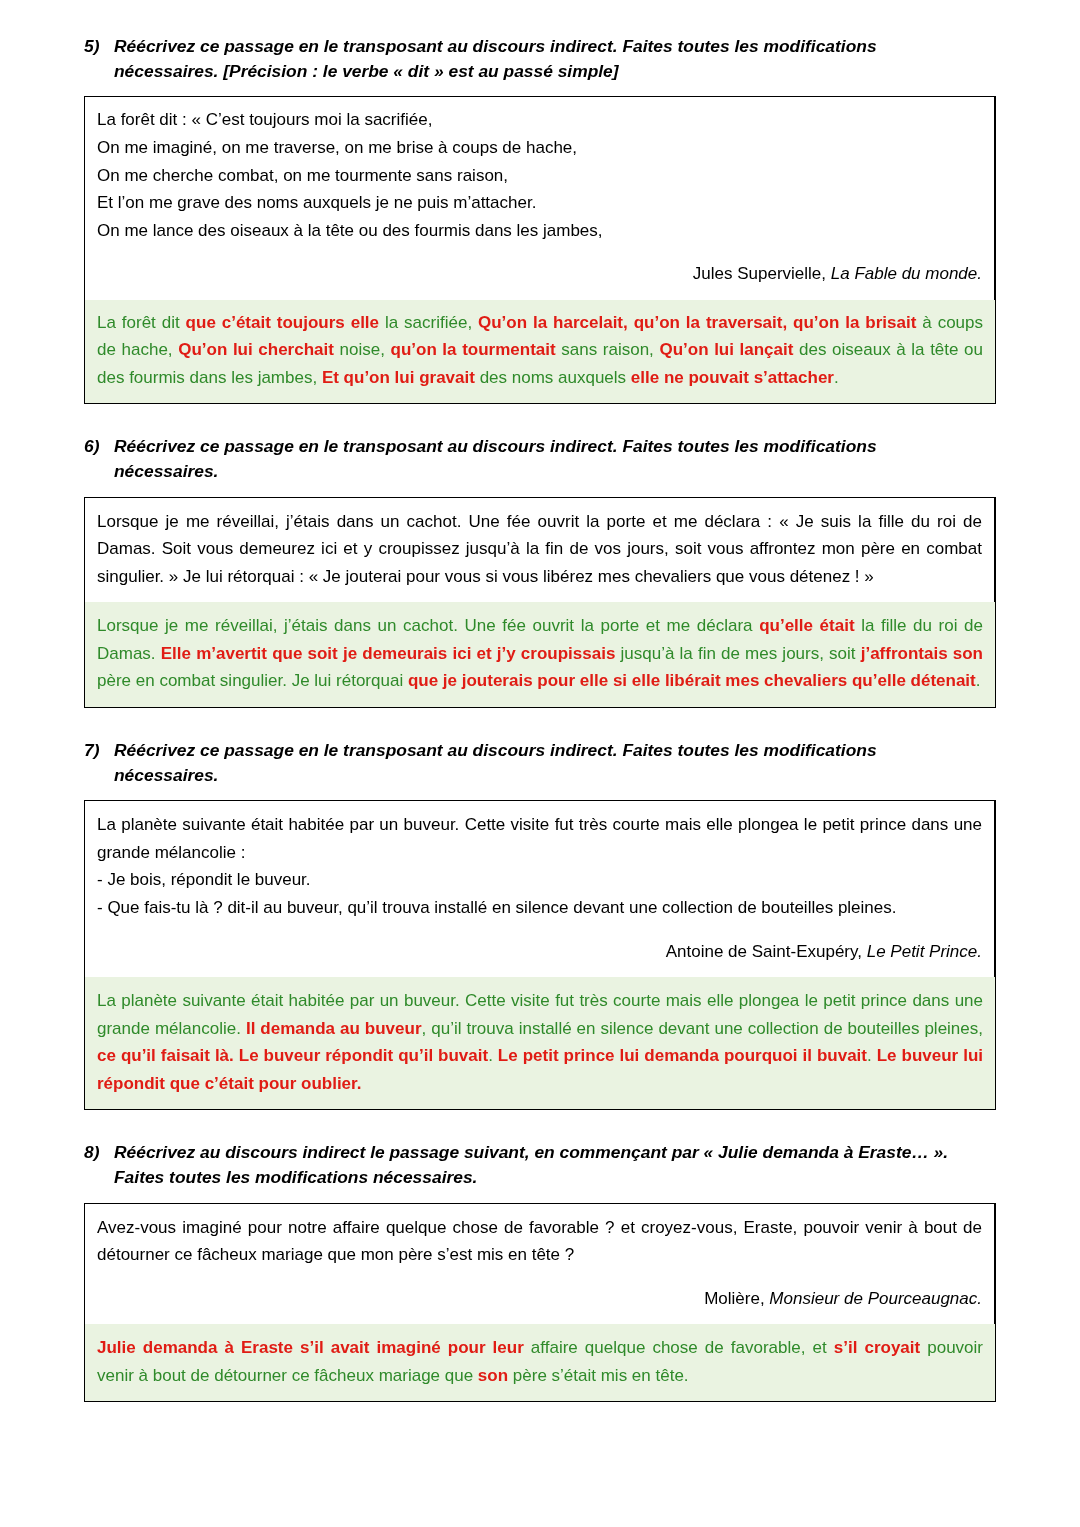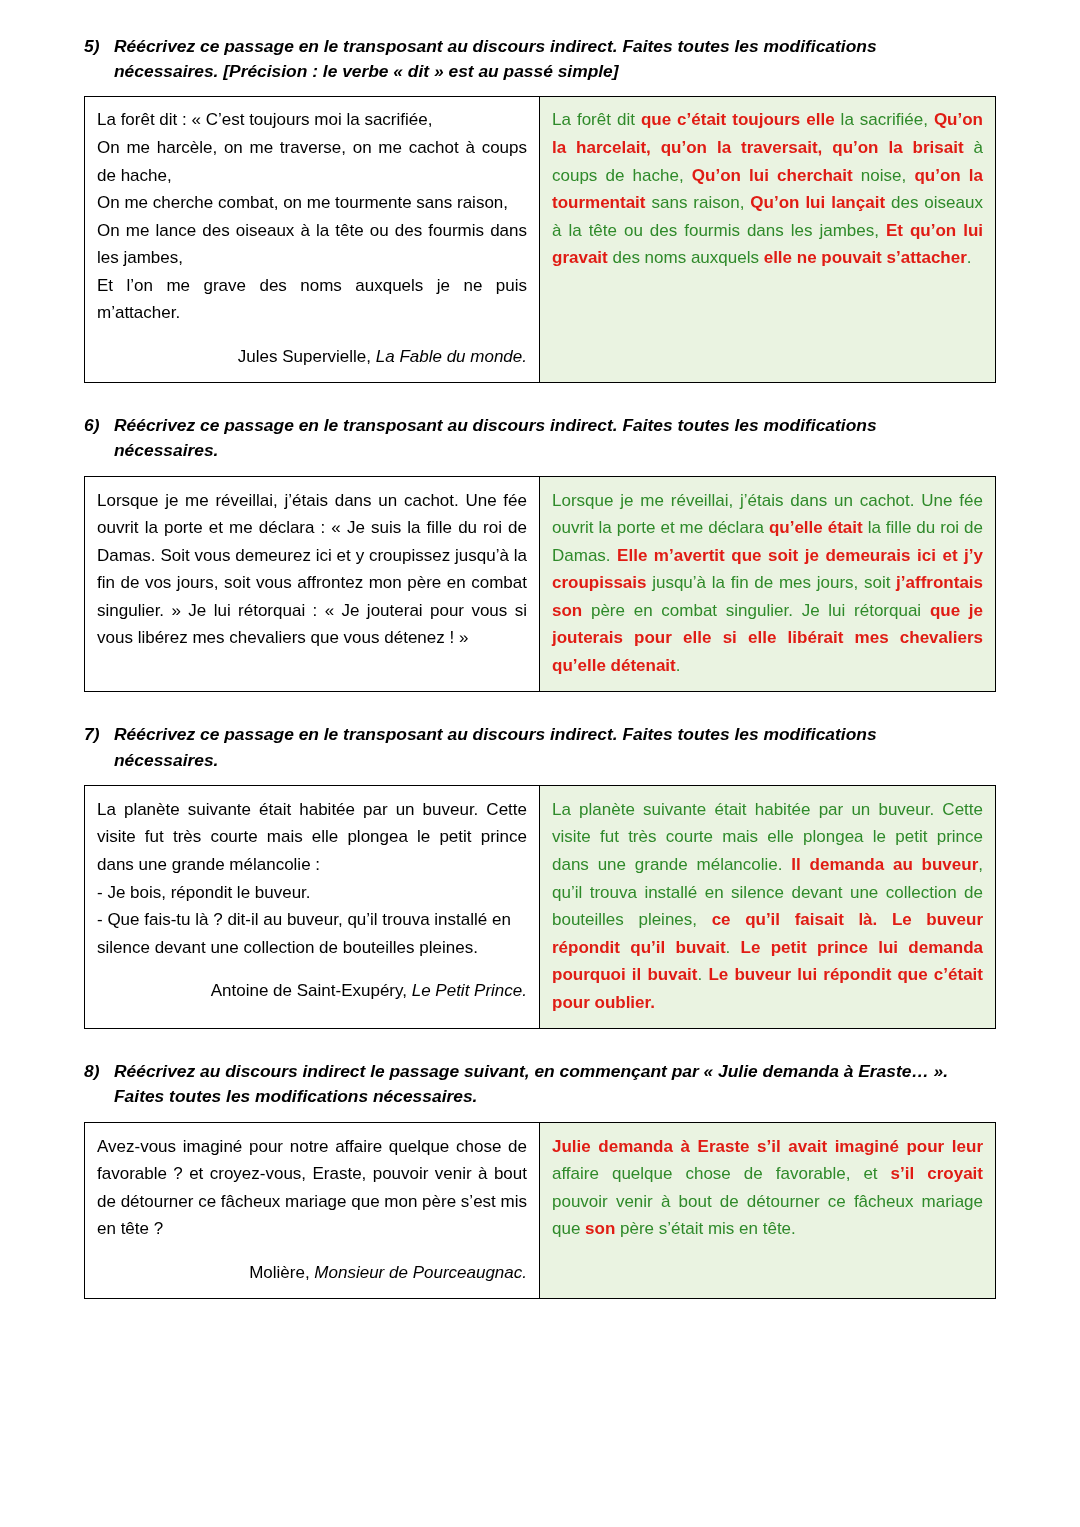--- a/index.html
+++ b/index.html
@@ -46,20 +46,21 @@
     flex: 1 1 auto;
     padding-right: 24px;
   }
 
   
   .tbl {
     display: flex;
     border: 1.6px solid #000;
     box-sizing: border-box;
     margin-bottom: 30px;
+    flex-direction: column;
   }
   .col-left {
     flex: 0 0 50%;
     box-sizing: border-box;
     border-right: 1.6px solid #000;
     padding: 10px 12px 12px 12px;
     background: #ffffff;
   }
   .col-right {
     flex: 1 1 auto;
@@ -98,24 +99,24 @@
 <div class="page">
 
   <section class="exercise">
     <div class="ex-head">
       <span class="ex-num">5)</span>
       <span class="ex-text">Réécrivez ce passage en le transposant au discours indirect. Faites toutes les modifications nécessaires. [Précision : le verbe « dit » est au passé simple]</span>
     </div>
     <div class="tbl tbl-5">
       <div class="col-left">
         <p class="para nojust">La forêt dit : « C’est toujours moi la sacrifiée,</p>
-        <p class="para">On me harcèle, on me traverse, on me cachot à coups de hache,</p>
+        <p class="para">On me imaginé, on me traverse, on me brise à coups de hache,</p>
         <p class="para nojust">On me cherche combat, on me tourmente sans raison,</p>
+        <p class="para">Et l’on me grave des noms auxquels je ne puis m’attacher.</p>
         <p class="para">On me lance des oiseaux à la tête ou des fourmis dans les jambes,</p>
-        <p class="para">Et l’on me grave des noms auxquels je ne puis m’attacher.</p>
         <div class="src"><span>Jules Supervielle, </span><span class="ital">La Fable du monde.</span></div>
       </div>
       <div class="col-right">
         <p class="para"><span class="green">La forêt dit </span><span class="red">que c’était toujours elle </span><span class="green">la sacrifiée, </span><span class="red">Qu’on la harcelait, qu’on la traversait, qu’on la brisait </span><span class="green">à coups de hache, </span><span class="red">Qu’on lui cherchait </span><span class="green">noise, </span><span class="red">qu’on la tourmentait </span><span class="green">sans raison, </span><span class="red">Qu’on lui lançait </span><span class="green">des oiseaux à la tête ou des fourmis dans les jambes, </span><span class="red">Et qu’on lui gravait </span><span class="green">des noms auxquels </span><span class="red">elle ne pouvait s’attacher</span><span class="green">.</span></p>
       </div>
     </div>
   </section>
 
   <section class="exercise">
     <div class="ex-head">

